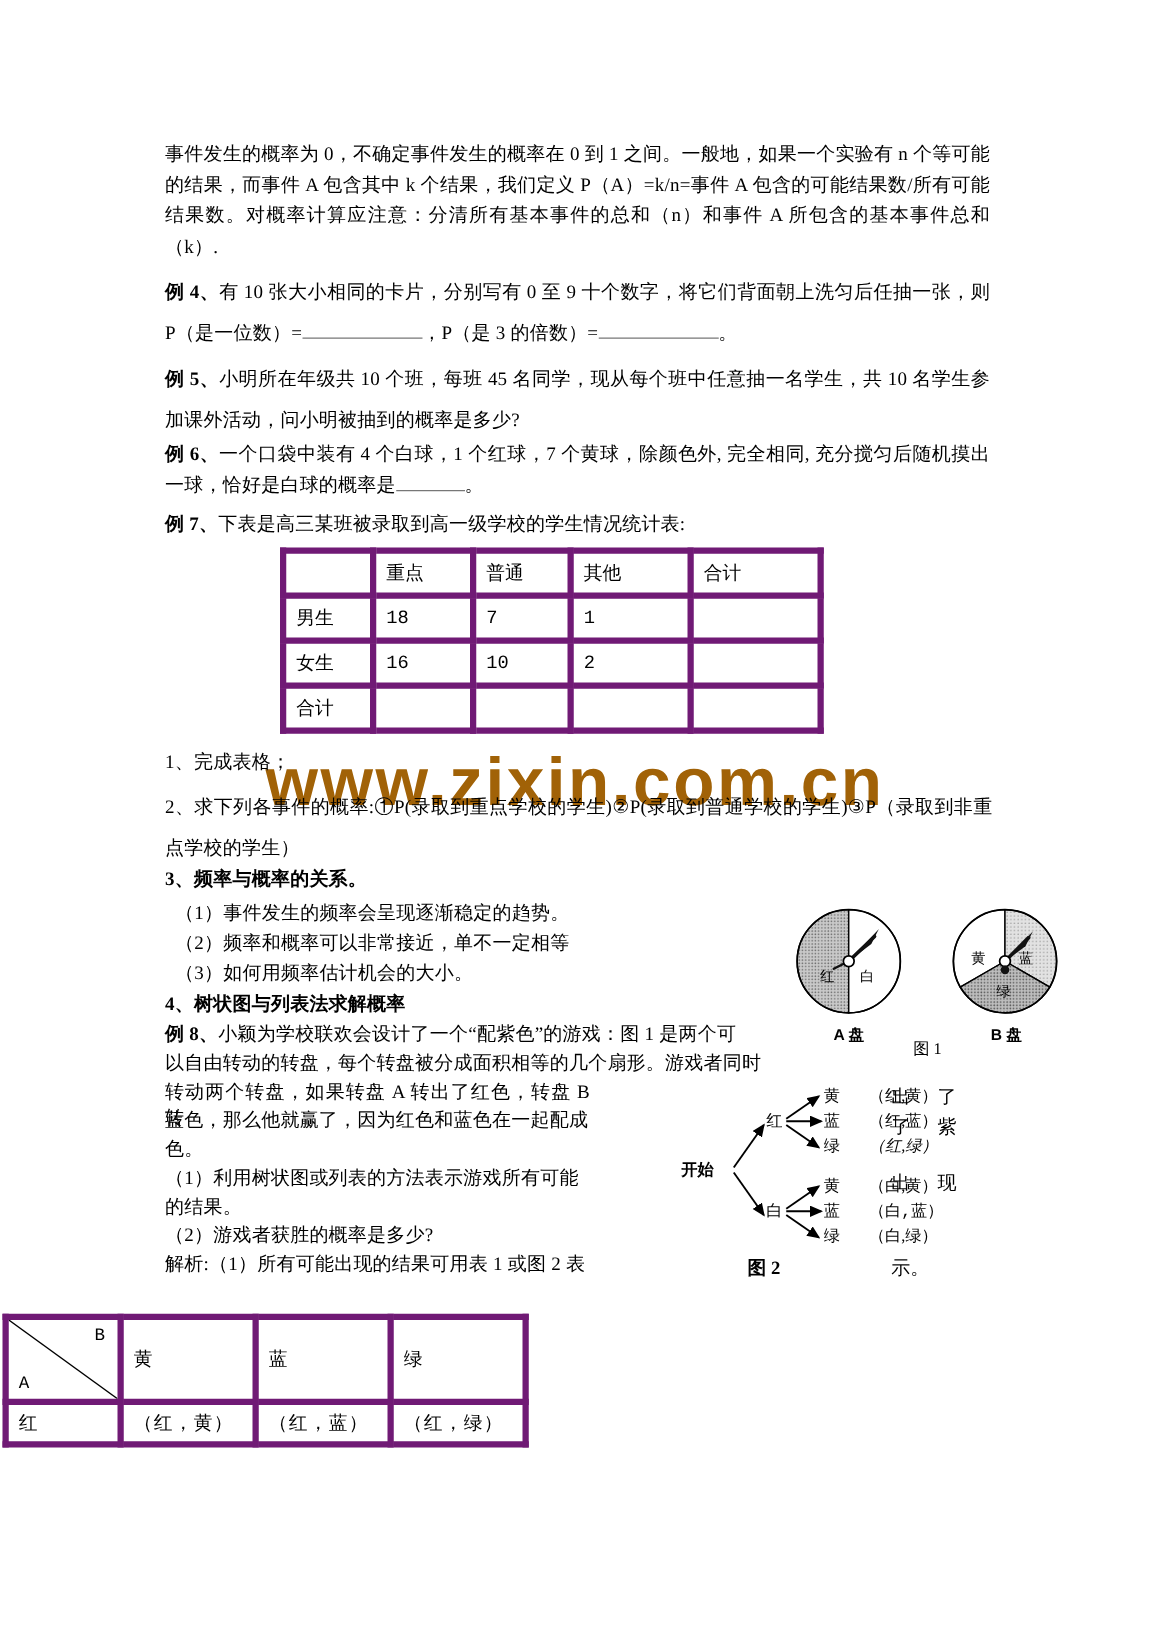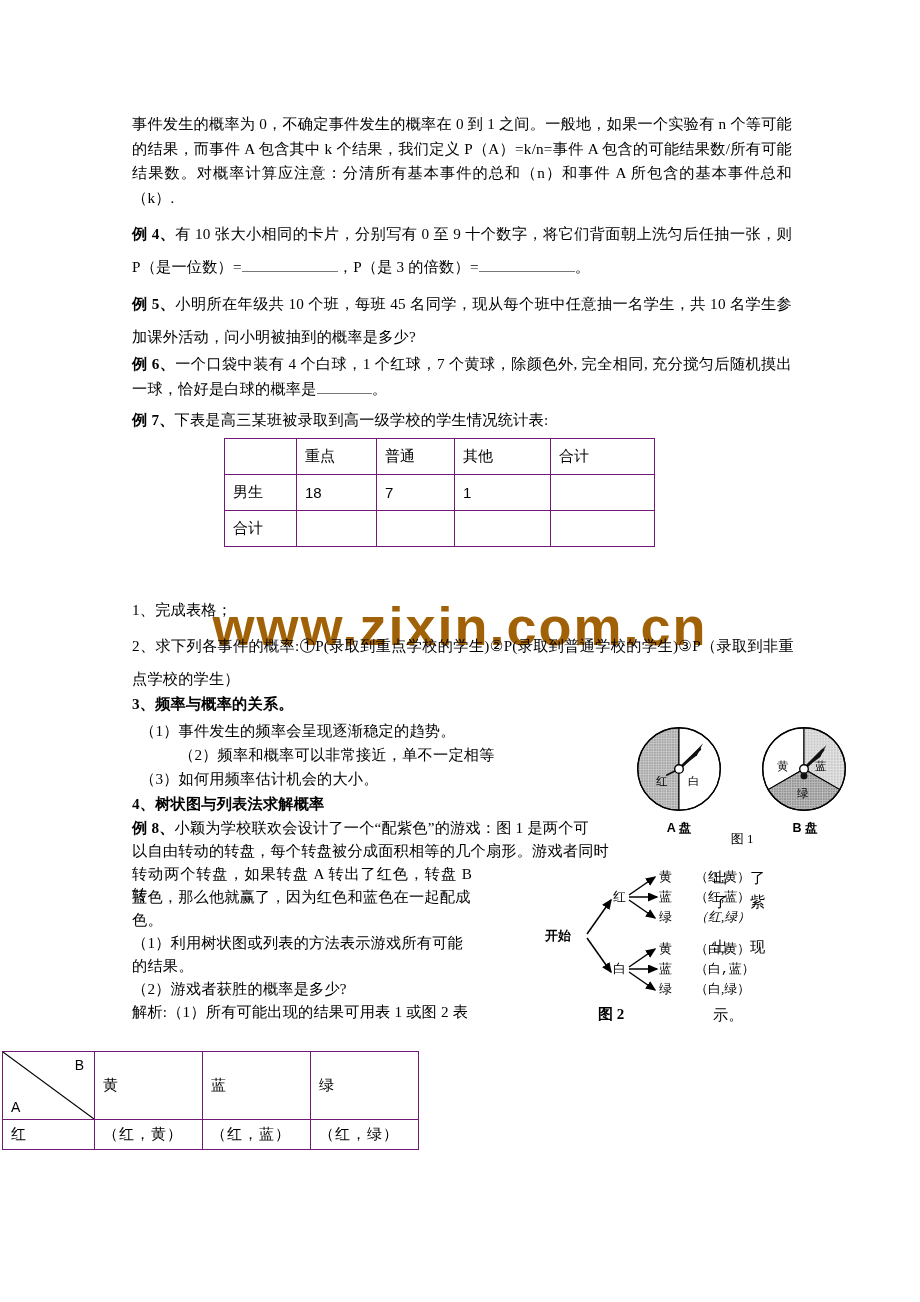--- a/index.html
+++ b/index.html
@@ -59,25 +59,25 @@
   .bl-long { width: 96px; }
   .bl-short { width: 55px; }
 
   
   table.doc-table {
     border-collapse: collapse;
     font-size: 15px;
     table-layout: fixed;
   }
   table.doc-table td {
-    border: 1px solid #701a75;
+    border: 5px solid #701a75;
     padding: 5px 8px;
     vertical-align: middle;
     height: 34px;
-    font-family: Liberation Sans, sans-serif;
+    font-family: Liberation Mono, monospace;
     margin-left: 28px;
   }
 
   
   #stats-table-wrap { position: absolute; left: 224px; top: 438px; }
   #stats-table { width: 430px; }
   #stats-table td { height: 36px; }
   #stats-table td.c0 { width: 72px; }
   #stats-table td.c1 { width: 80px; }
   #stats-table td.c2 { width: 78px; }
@@ -166,37 +166,44 @@
         <td class="c4">合计</td>
       </tr>
       <tr>
         <td class="c0">男生</td>
         <td class="c1">18</td>
         <td class="c2">7</td>
         <td class="c3">1</td>
         <td class="c4"></td>
       </tr>
       <tr>
+        <td class="c0">女生</td>
+        <td class="c1">16</td>
+        <td class="c2">10</td>
+        <td class="c3">2</td>
+        <td class="c4"></td>
+      </tr>
+      <tr>
         <td class="c0">合计</td>
         <td class="c1"></td>
         <td class="c2"></td>
         <td class="c3"></td>
         <td class="c4"></td>
       </tr>
     </tbody>
       </table>
   </div>
 
   <div class="para" style="left:132px; top:598px; width:660px;">1、完成表格；</div>
 
   <div class="para loose" style="left:132px; top:630px; width:662px;">2、求下列各事件的概率:①P(录取到重点学校的学生)②P(录取到普通学校的学生)③P（录取到非重点学校的学生）</div>
 
   <div class="para tight bold" style="left:132px; top:694px; width:500px;">3、频率与概率的关系。</div>
   <div class="para tight" style="left:140px; top:721px; width:500px;">（1）事件发生的频率会呈现逐渐稳定的趋势。</div>
-  <div class="para tight" style="left:140px; top:745px; width:500px;margin-left:39px;">（2）频率和概率可以非常接近，单不一定相等</div>
+  <div class="para tight" style="left:140px; top:745px; width:500px;">（2）频率和概率可以非常接近，单不一定相等</div>
   <div class="para tight" style="left:140px; top:769px; width:500px;">（3）如何用频率估计机会的大小。</div>
 
   <div class="para tight bold" style="left:132px; top:794px; width:500px;">4、树状图与列表法求解概率</div>
 
   <div class="para tight" style="left:132px; top:818px; width:482px;">
     <span class="bold">例 8、</span><span>小颖为学校联欢会设计了一个“配紫色”的游戏：图 1 是两个可</span>
   </div>
   <div class="para tight" style="left:132px; top:841px; width:500px;">以自由转动的转盘，每个转盘被分成面积相等的几个扇形。游戏者同时</div>
   <div class="para tight" style="left:132px; top:864px; width:340px;">转动两个转盘，如果转盘 A 转出了红色，转盘 B 转</div>
   <div class="para tight" style="left:132px; top:887px; width:340px;">蓝色，那么他就赢了，因为红色和蓝色在一起配成</div>

